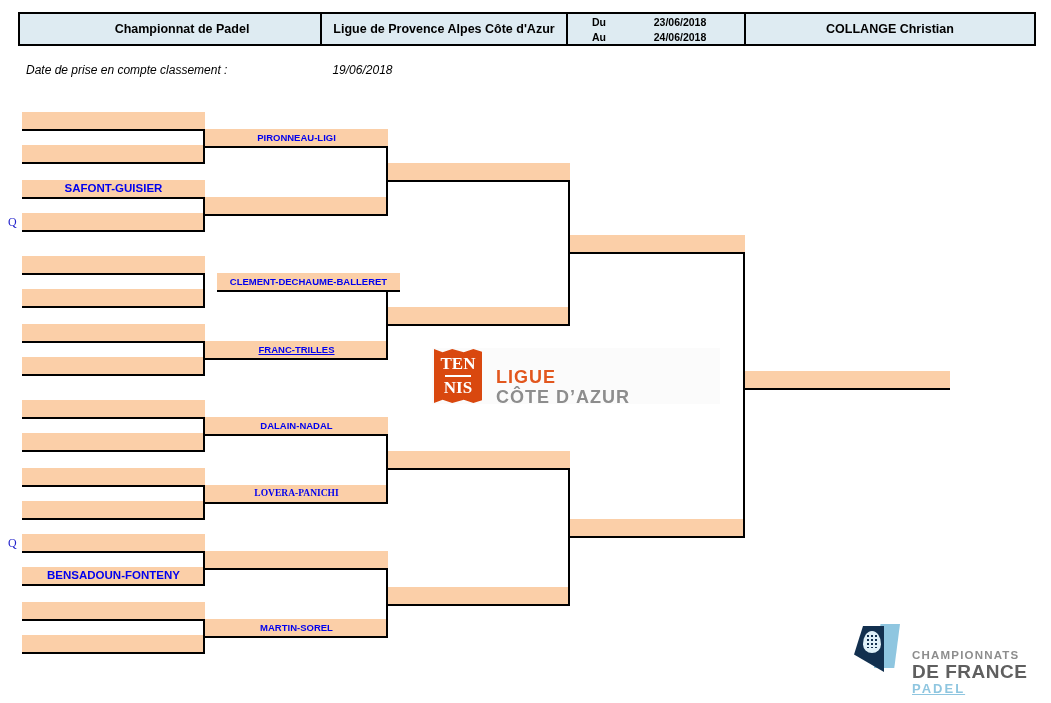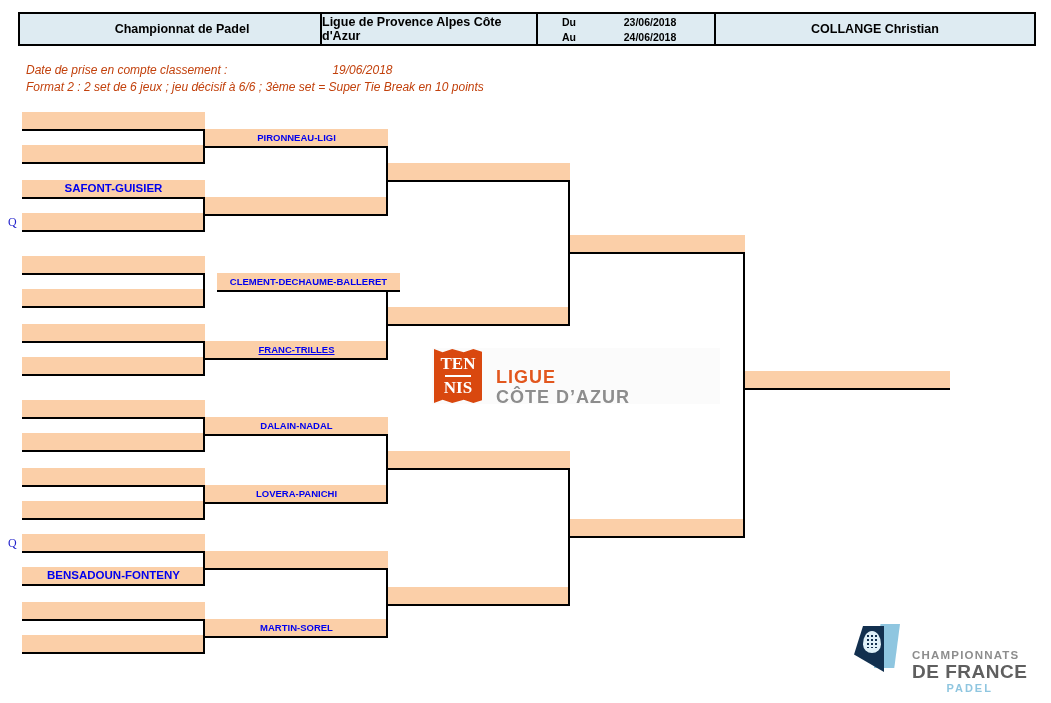--- a/index.html
+++ b/index.html
@@ -10,29 +10,29 @@
   }
   #root{position:absolute;left:0;top:0;width:1051px;height:703px;}
 
   
   .hdr{position:absolute;left:18px;top:12px;width:1018px;height:34px;
        border:2px solid #000;box-sizing:border-box;display:flex;background:#000;}
   .hdr-cell{background:#deebf2;display:flex;align-items:center;justify-content:center;
             font-weight:bold;font-size:12.5px;color:#000;box-sizing:border-box;}
   .hdr-c1{width:300px;padding-left:24px;}
   .hdr-sep{width:2px;background:#000;flex:none;}
-  .hdr-c2{width:214px;font-size:12.5px;}
+  .hdr-c2{width:244px;font-size:12.5px;}
   .hdr-c3{width:176px;display:block;padding:0;position:relative;}
   .dates{display:flex;height:50%;align-items:center;box-sizing:border-box;}
   .dlab{width:62px;text-align:center;font-weight:bold;font-size:10.5px;}
   .dval{flex:1;text-align:center;font-weight:bold;font-size:10.5px;padding-right:14px;}
   .hdr-c4{flex:1;}
 
   
-  .notes{position:absolute;left:26px;top:62px;font-style:italic;font-size:12px;color:#c2410c;
+  .notes{position:absolute;left:26px;top:62px;font-style:italic;font-size:12px;color:#000000;
          line-height:17px;white-space:nowrap;}
   .note-row{display:block;}
   .note-date{display:inline-block;margin-left:105px;}
 
   
   .slot{position:absolute;box-sizing:border-box;background:#fbcfa8;
         border-bottom:2px solid #000;height:19px;line-height:17px;
         font-size:11.5px;font-weight:bold;color:#0000ee;text-align:center;
         white-space:nowrap;overflow:hidden;}
   .slot.small{font-size:9.5px;}
@@ -62,21 +62,21 @@
   .cdf-shape-b{position:absolute;left:2px;top:4px;width:30px;height:46px;background:#12304f;
                clip-path:polygon(30% 0,100% 0,100% 100%,0 62%);}
   .cdf-ball{position:absolute;left:11px;top:9px;width:18px;height:22px;background:#dff0f8;
             border-radius:50% 50% 50% 50%/60% 60% 40% 40%;}
   .cdf-ball:after{content:"";position:absolute;left:3px;top:3px;width:12px;height:14px;
             background:
               radial-gradient(#12304f 38%,transparent 40%) 0 0/4px 4px;}
   .cdf-txt{margin-left:6px;}
   .cdf-l1{color:#8d8d8d;font-weight:bold;font-size:11.5px;letter-spacing:1.2px;line-height:13px;margin-top:47px;}
   .cdf-l2{color:#5f5f5f;font-weight:bold;font-size:19px;letter-spacing:0.5px;line-height:20px;}
-  .cdf-l3{color:#8fc6e0;font-weight:bold;font-size:11px;letter-spacing:2px;line-height:13px;text-align:center;}
+  .cdf-l3{color:#8fc6e0;font-weight:bold;font-size:13px;letter-spacing:2px;line-height:13px;text-align:left;text-decoration:underline;}
 </style>
 </head>
 <body>
 
 <div id="root">
 
   <div class="hdr">
     <div class="hdr-cell hdr-c1">Championnat de Padel</div>
     <div class="hdr-sep"></div>
     <div class="hdr-cell hdr-c2">Ligue de Provence Alpes Côte d'Azur</div>
@@ -90,21 +90,20 @@
         <span class="dlab">Au</span>
         <span class="dval">24/06/2018</span>
       </div>
     </div>
     <div class="hdr-sep"></div>
     <div class="hdr-cell hdr-c4">COLLANGE Christian</div>
   </div>
 
   <div class="notes">
     <span class="note-row"><span>Date de prise en compte classement :</span><span class="note-date">19/06/2018</span></span>
-    <span class="note-row">Format 2 : 2 set de 6 jeux ; jeu décisif à 6/6 ; 3ème set = Super Tie Break en 10 points</span>
   </div>
 
   <div id="bracket-layer">
       <div class="slot" style="left: 22px; top: 112px; width: 183px;"></div>
       <div class="slot" style="left: 22px; top: 145px; width: 183px;"></div>
       <div class="slot" style="left: 22px; top: 180px; width: 183px;">SAFONT-GUISIER</div>
       <div class="slot" style="left: 22px; top: 213px; width: 183px;"></div>
       <div class="slot" style="left: 22px; top: 256px; width: 183px;"></div>
       <div class="slot" style="left: 22px; top: 289px; width: 183px;"></div>
       <div class="slot" style="left: 22px; top: 324px; width: 183px;"></div>
@@ -115,21 +114,21 @@
       <div class="slot" style="left: 22px; top: 501px; width: 183px;"></div>
       <div class="slot" style="left: 22px; top: 534px; width: 183px;"></div>
       <div class="slot" style="left: 22px; top: 567px; width: 183px;">BENSADOUN-FONTENY</div>
       <div class="slot" style="left: 22px; top: 602px; width: 183px;"></div>
       <div class="slot" style="left: 22px; top: 635px; width: 183px;"></div>
       <div class="slot small" style="left: 205px; top: 129px; width: 183px;">PIRONNEAU-LIGI</div>
       <div class="slot small" style="left: 205px; top: 197px; width: 183px;"></div>
       <div class="slot small" style="left: 205px; top: 273px; width: 183px; margin-left: 12px;">CLEMENT-DECHAUME-BALLERET</div>
       <div class="slot small" style="left: 205px; top: 341px; width: 183px; text-decoration: underline;">FRANC-TRILLES</div>
       <div class="slot small" style="left: 205px; top: 417px; width: 183px;">DALAIN-NADAL</div>
-      <div class="slot small" style="left: 205px; top: 485px; width: 183px;">LOVERA-PANICHI</div>
+      <div class="slot small" style="left: 205px; top: 485px; width: 183px; font-family: Liberation Serif, serif;">LOVERA-PANICHI</div>
       <div class="slot small" style="left: 205px; top: 551px; width: 183px;"></div>
       <div class="slot small" style="left: 205px; top: 619px; width: 183px;">MARTIN-SOREL</div>
       <div class="slot" style="left: 388px; top: 163px; width: 182px;"></div>
       <div class="slot" style="left: 388px; top: 307px; width: 182px;"></div>
       <div class="slot" style="left: 388px; top: 451px; width: 182px;"></div>
       <div class="slot" style="left: 388px; top: 587px; width: 182px;"></div>
       <div class="slot" style="left: 570px; top: 235px; width: 175px;"></div>
       <div class="slot" style="left: 570px; top: 519px; width: 175px;"></div>
       <div class="slot" style="left: 745px; top: 371px; width: 205px;"></div>
       <div class="vline" style="left: 203px; top: 129px; height: 35px;"></div>

